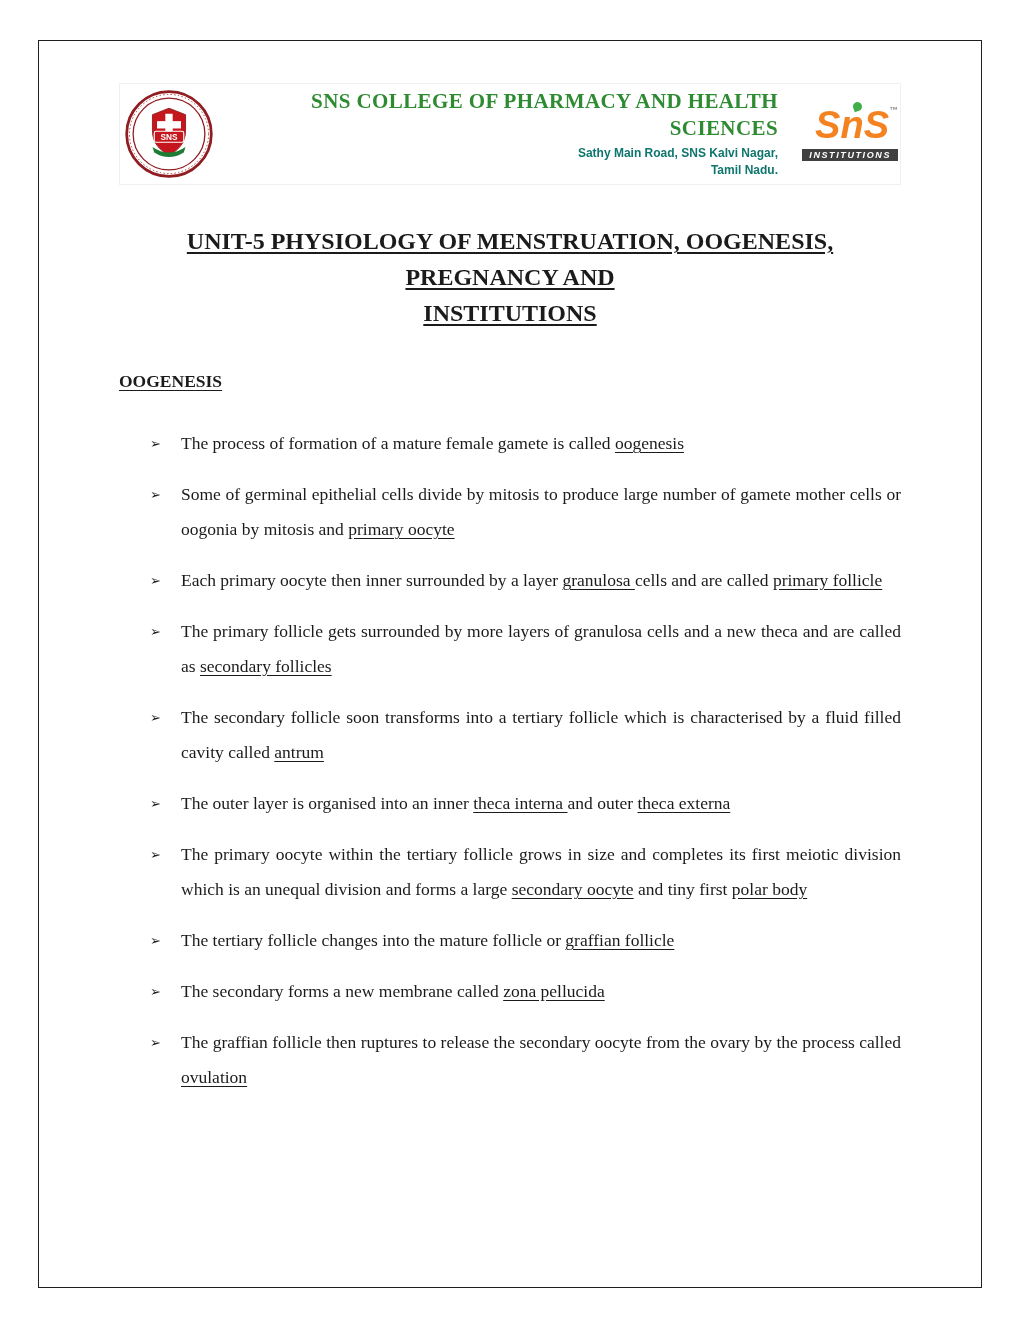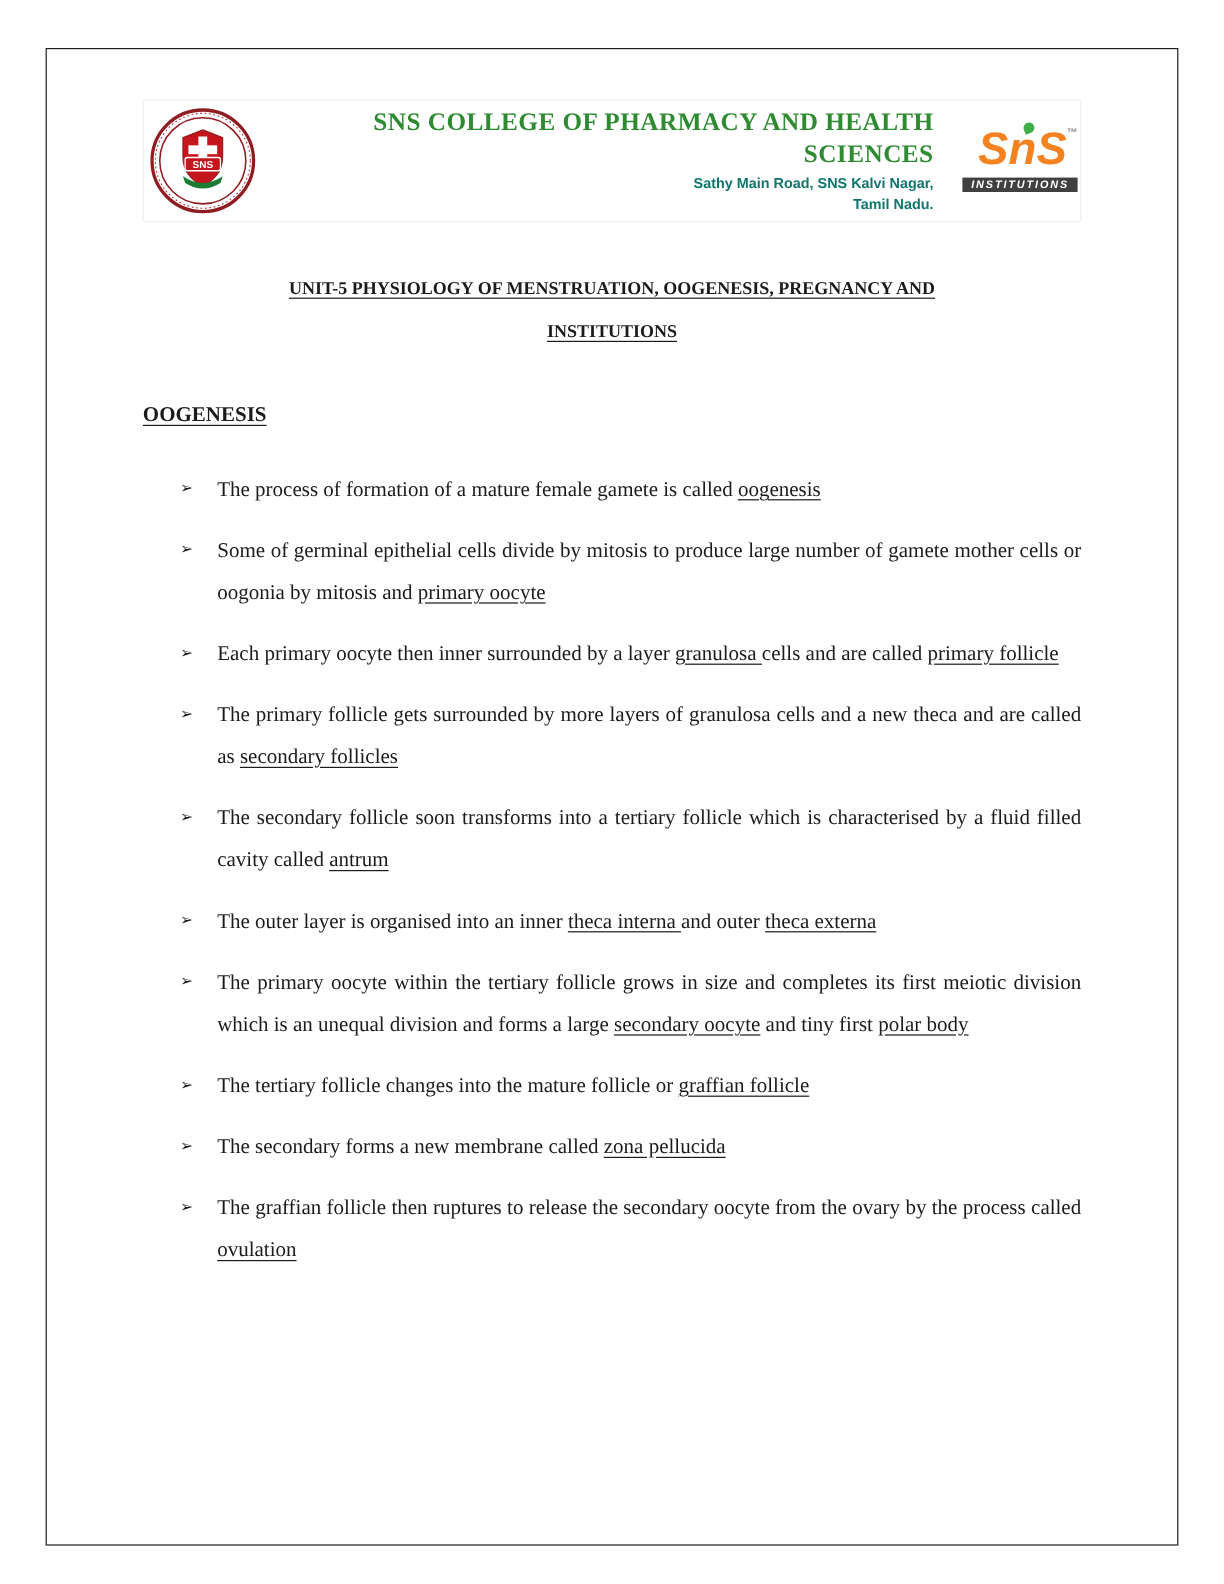--- a/index.html
+++ b/index.html
@@ -91,21 +91,21 @@
     font-weight:700;
     font-size:9px;
     letter-spacing:1.6px;
     padding:1px 7px;
   }
   
   .doc-title{
     margin-top:38px;
     text-align:center;
     font-weight:700;
-    font-size:15px;
+    font-size:24px;
     line-height:36px;
   }
   .doc-title .tline{text-decoration:underline; text-underline-offset:3px;}
   
   .section-heading{
     margin-top:40px;
     font-weight:700;
     font-size:17.5px;
     text-decoration:underline;
     text-underline-offset:3px;

